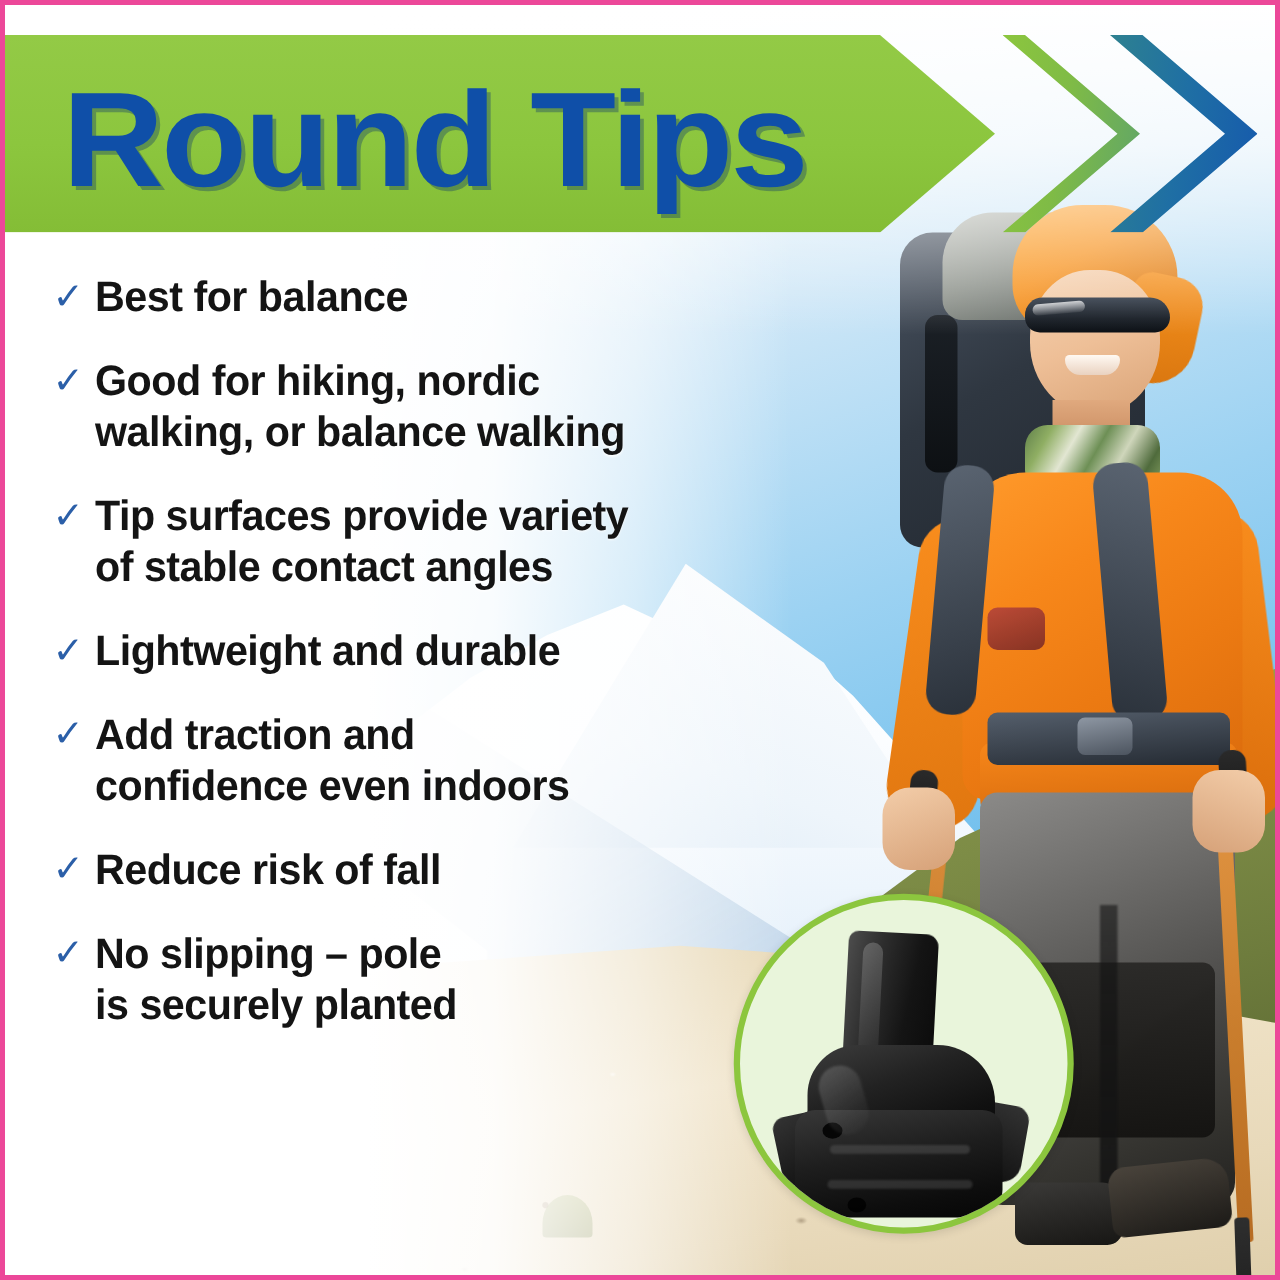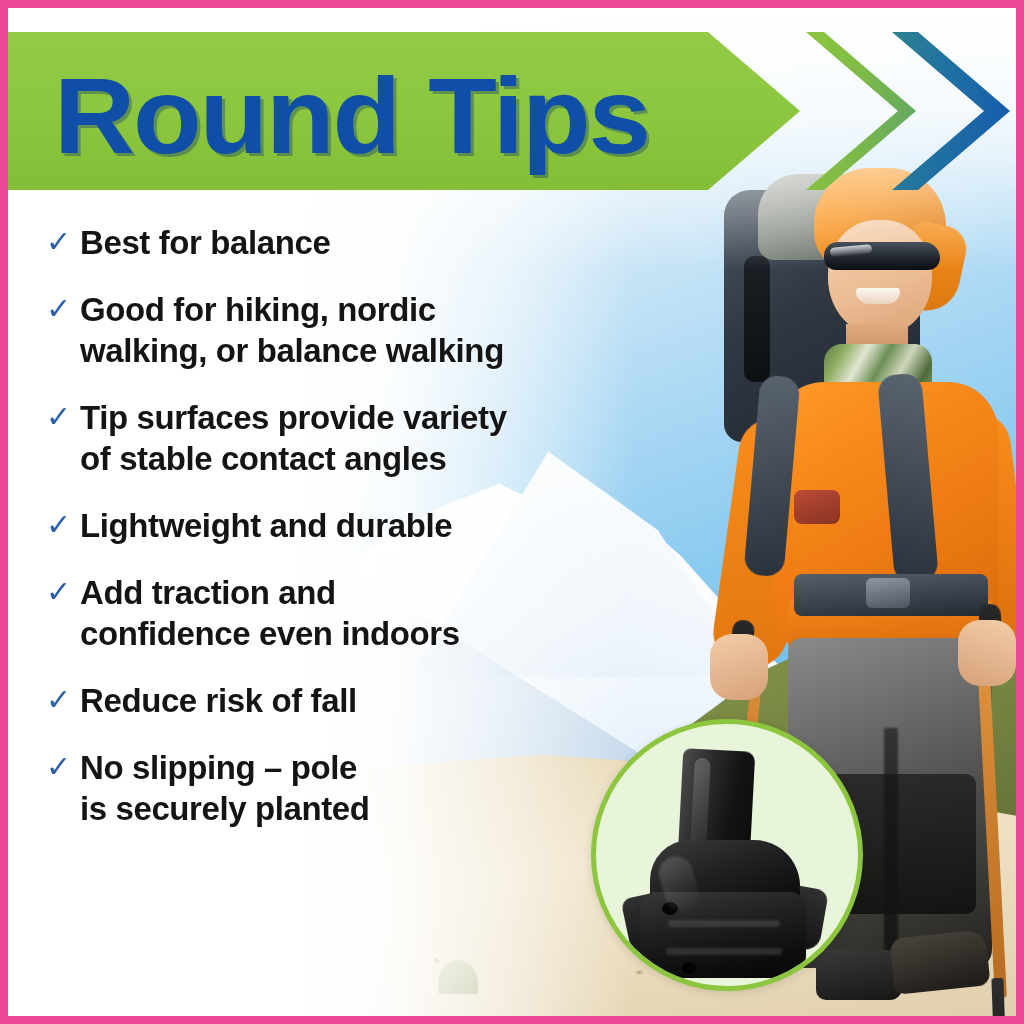--- a/index.html
+++ b/index.html
@@ -1,21 +1,21 @@
 <!DOCTYPE html>
 <html><head>
 <meta charset="utf-8">
 <style>
   * { margin:0; padding:0; box-sizing:border-box; }
   html,body { width:1024px; height:1024px; overflow:hidden; background:#fff; }
   body { font-family:"Liberation Sans", sans-serif; }
 
   #poster{
     position:relative; width:1024px; height:1024px;
-    border:8px solid #ec4899; background:#ffffff; overflow:hidden;
+    border:4px solid #ec4899; background:#ffffff; overflow:hidden;
   }
   .stage{ position:absolute; inset:0; overflow:hidden; }
 
   
   .photo{ position:absolute; inset:0; overflow:hidden; }
 
   .sky{
     position:absolute; left:0; top:0; width:100%; height:100%;
     background:
       linear-gradient(160deg,#ffffff 0%,#f3f9fd 16%,#cfe7f7 33%,#9cd2f2 52%,#6cbdec 72%,#57b0e6 100%);

